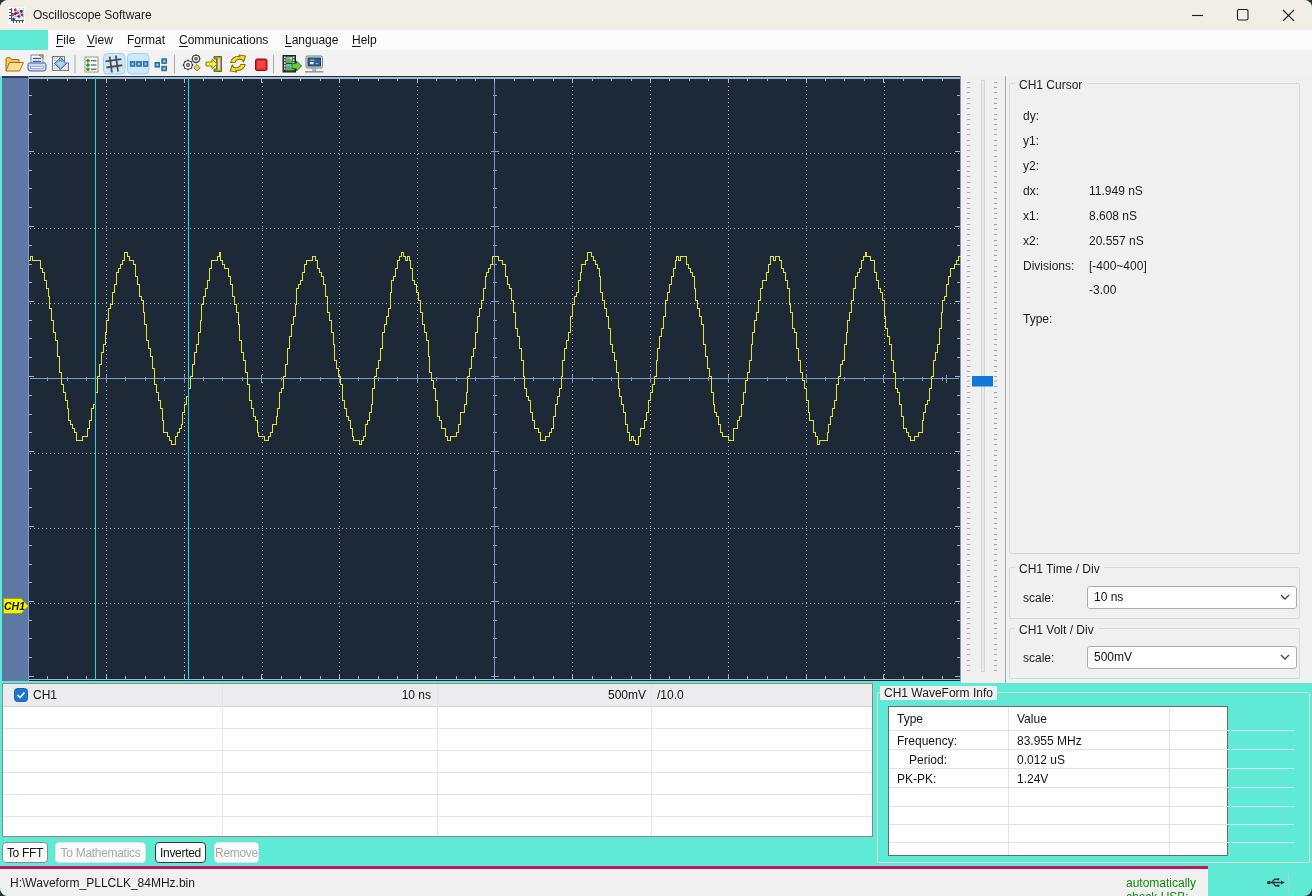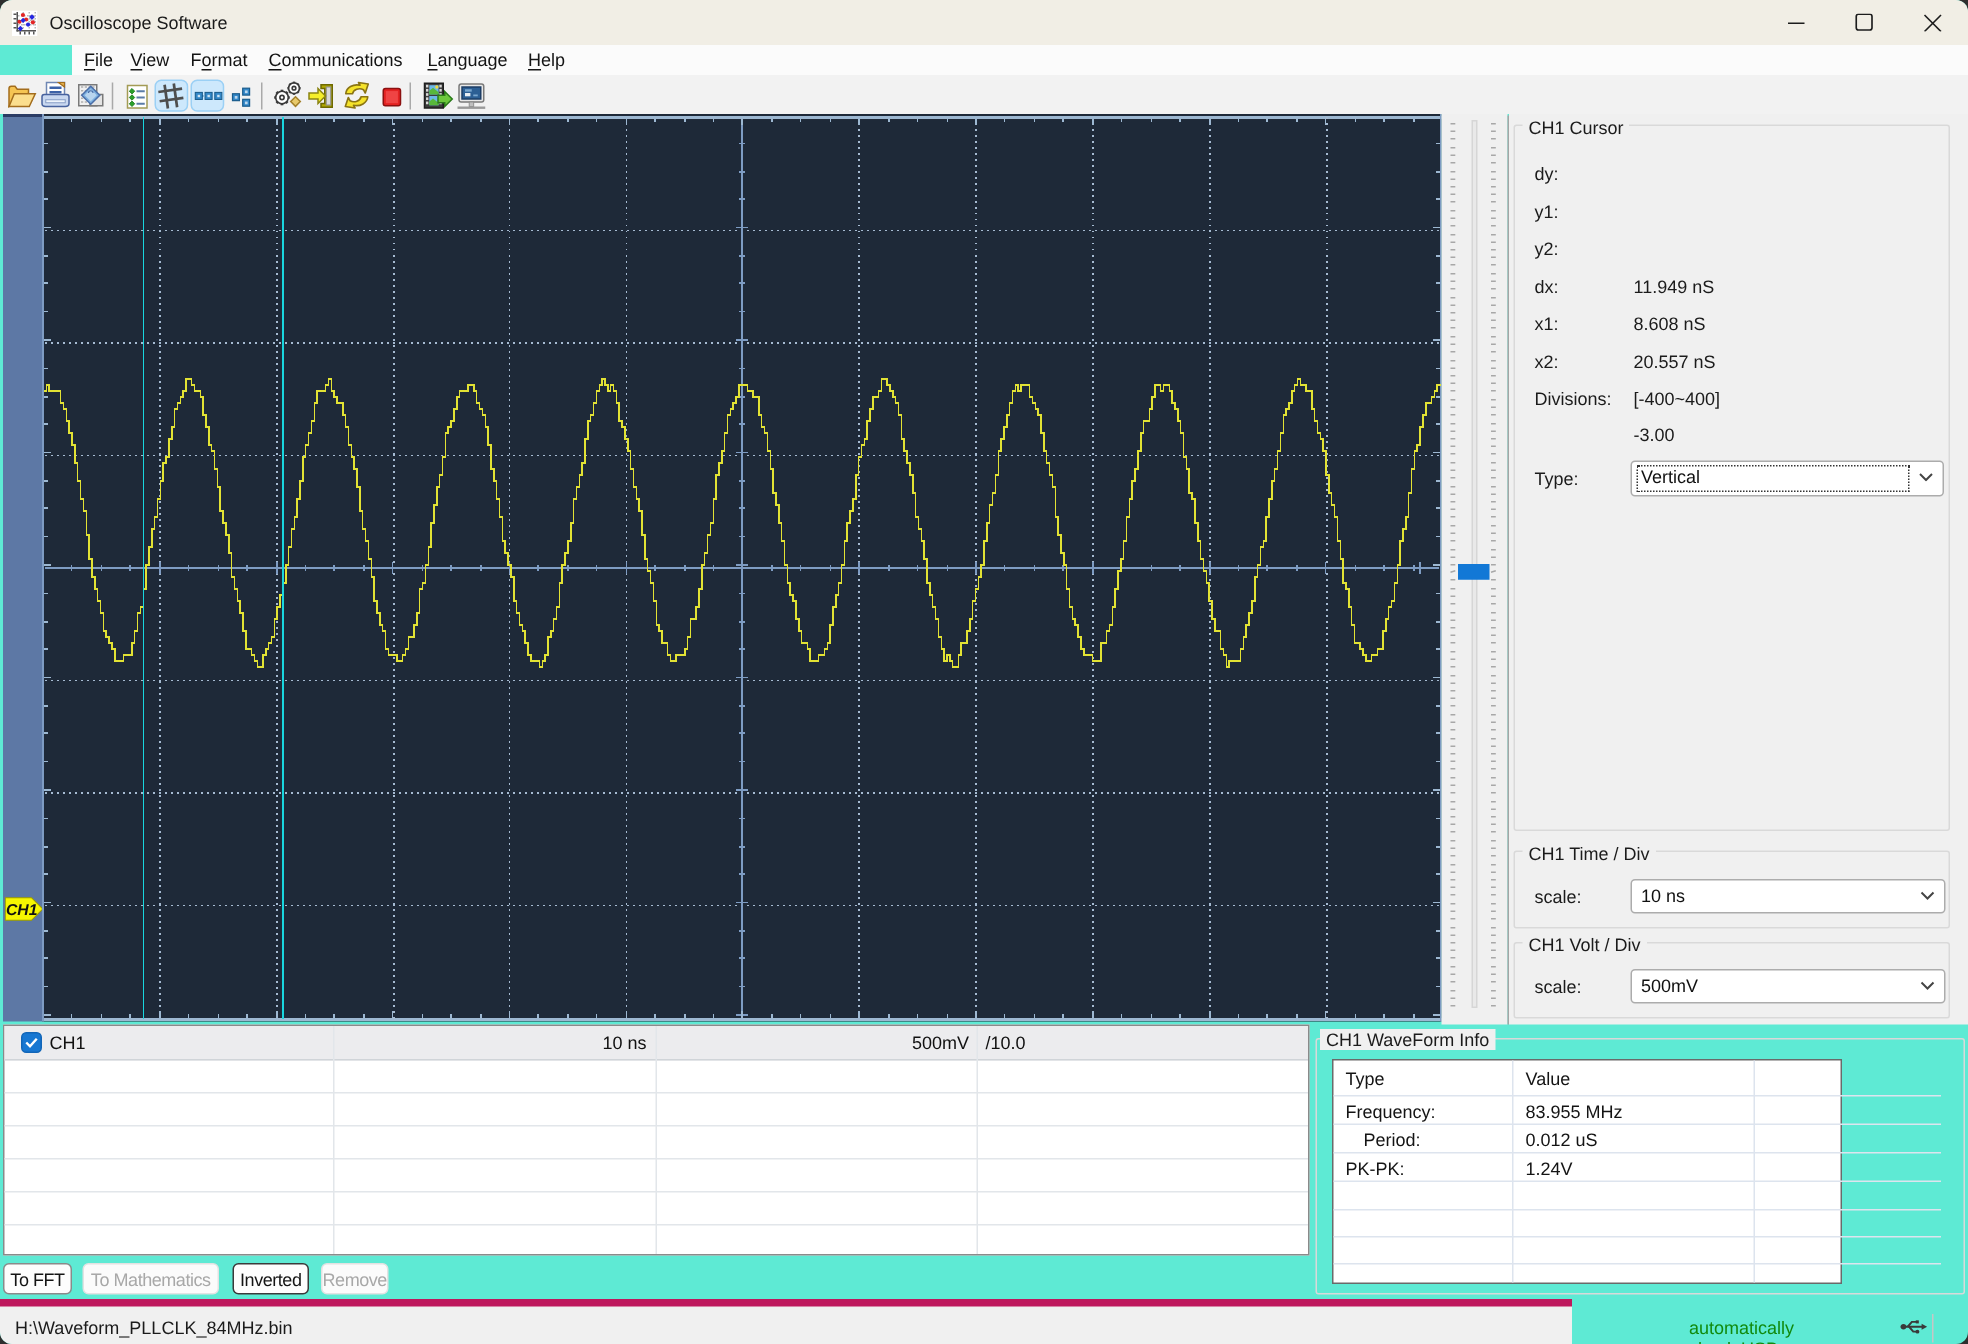--- a/index.html
+++ b/index.html
@@ -35,21 +35,21 @@
 .btxt{position:absolute;font-size:12px;color:#111;top:4px;}
 
 .btn{position:absolute;top:842px;height:21px;border-radius:4px;font-size:12px;letter-spacing:-0.3px;text-align:center;box-sizing:border-box;padding-top:3px;white-space:nowrap;overflow:hidden;}
 .btn-en{background:#fdfdfd;border:1px solid #8a8a8a;color:#141414;}
 .btn-dis{background:#fbfbfb;border:1px solid #e2e2e2;color:#a8a8a8;}
 
 #wtable{left:888px;top:706px;width:340px;height:150px;background:#fff;border:1px solid #6a6a6a;box-sizing:border-box;}
 .wl{position:absolute;background:#dde4ee;}
 .wtxt{position:absolute;font-size:12px;color:#141414;}
 
-#status{left:0;top:866px;width:1048px;height:30px;background:#f0f0f0;border-top:5px solid #be185d;box-sizing:border-box;}
+#status{left:0;top:866px;width:1208px;height:30px;background:#f0f0f0;border-top:3px solid #be185d;box-sizing:border-box;}
 </style>
 </head>
 <body>
 <div id="win">
   <div class="abs" id="titlebar"></div>
   <svg class="abs" style="left:8px;top:7px" width="17" height="17" viewBox="0 0 17 17">
     <rect x="0" y="0" width="17" height="17" fill="#fff"></rect>
     <g stroke="#b9b9b9" stroke-width="1">
       <line x1="3.5" y1="1" x2="3.5" y2="14" stroke="#555"></line>
       <line x1="3" y1="13.5" x2="16" y2="13.5" stroke="#555"></line>
@@ -788,27 +788,20 @@
   <div class="lbl" style="left:1023px;top:184px">dx:</div>
   <div class="lbl" style="left:1089px;top:184px">11.949 nS</div>
   <div class="lbl" style="left:1023px;top:209px">x1:</div>
   <div class="lbl" style="left:1089px;top:209px">8.608 nS</div>
   <div class="lbl" style="left:1023px;top:234px">x2:</div>
   <div class="lbl" style="left:1089px;top:234px">20.557 nS</div>
   <div class="lbl" style="left:1023px;top:259px">Divisions:</div>
   <div class="lbl" style="left:1089px;top:259px">[-400~400]</div>
   <div class="lbl" style="left:1089px;top:283px">-3.00</div>
   <div class="lbl" style="left:1023px;top:312px">Type:</div>
-  <div class="combo" style="left:1087px;top:307px;width:207px;height:22px">
-    <div style="position:absolute;left:3px;top:2px;right:22px;bottom:2px;border:1px dotted #333"></div>
-    <span class="ct">Vertical</span>
-    <svg class="chev" viewBox="0 0 10 6">
-        <path d="M1 1 L5 5 L9 1" fill="none" stroke="#444" stroke-width="1.3"></path>
-      </svg>
-  </div>
   <div class="grp" style="left:1009px;top:567px;width:289px;height:50px"></div>
   <div class="grplab" style="left:1015px;top:562px">CH1 Time / Div</div>
   <div class="lbl" style="left:1023px;top:591px">scale:</div>
   <div class="combo" style="left:1087px;top:586px;width:208px;height:21px">
     <span class="ct">10 ns</span>
     <svg class="chev" viewBox="0 0 10 6">
         <path d="M1 1 L5 5 L9 1" fill="none" stroke="#444" stroke-width="1.3"></path>
       </svg>
   </div>
   <div class="grp" style="left:1009px;top:628px;width:289px;height:49px"></div>

